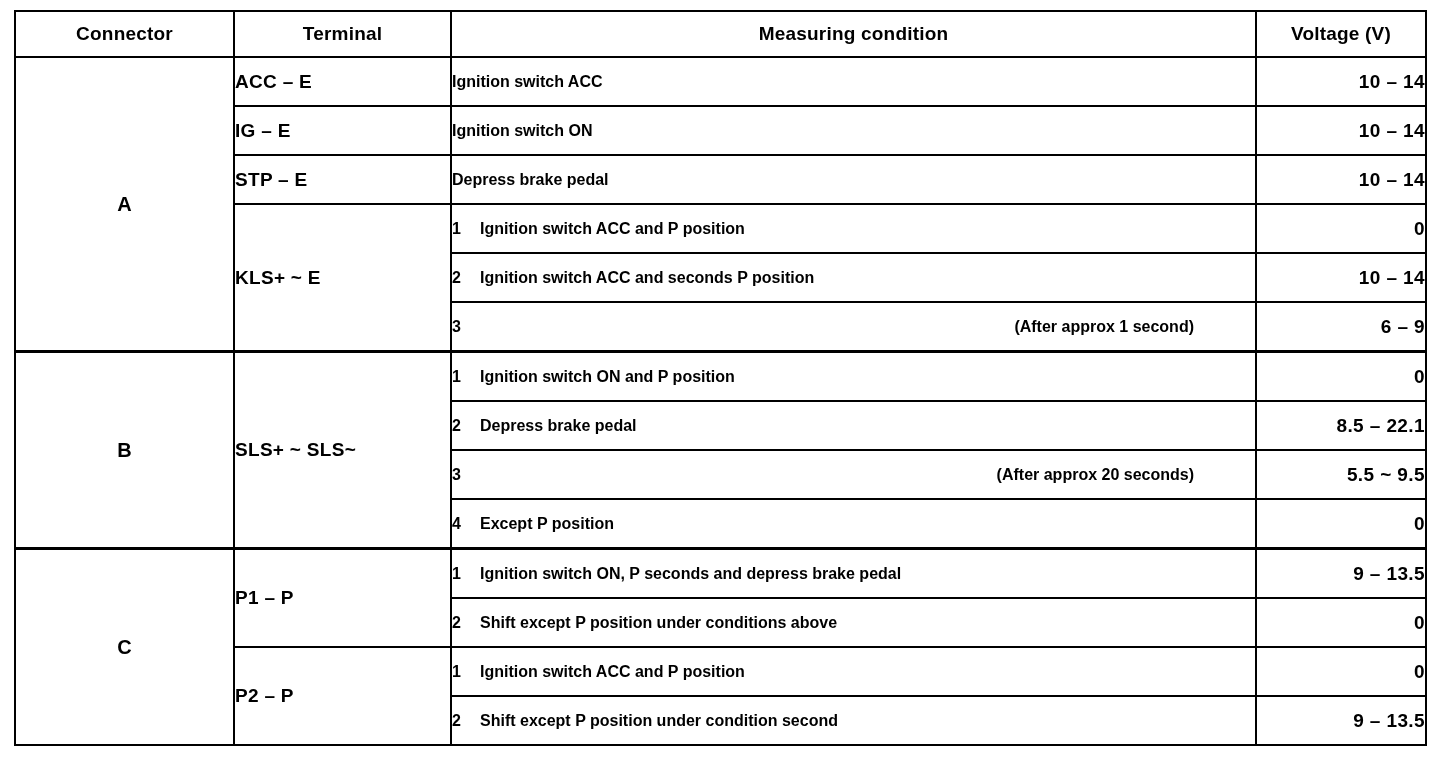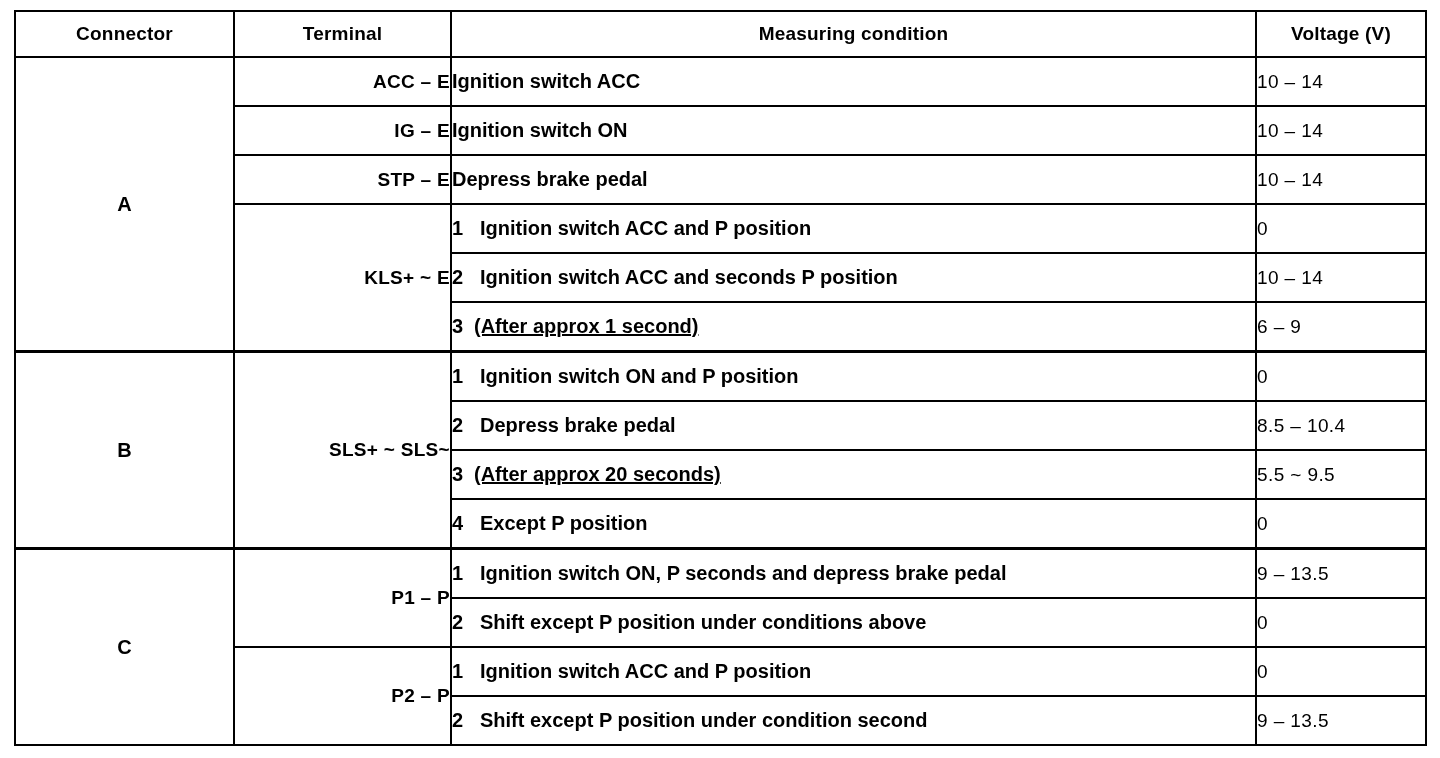--- a/index.html
+++ b/index.html
@@ -54,35 +54,35 @@
     font-size: 19px;
     font-weight: bold;
     text-align: center;
     letter-spacing: 0.2px;
     border-bottom-width: 3px;
   }
 
   
   tbody td {
     height: 47px;
-    font-size: 20px;
+    font-size: 16px;
     font-weight: bold;
   }
 
   td.connector {
     text-align: center;
     font-size: 20px;
     font-weight: bold;
     border-top-width: 3px;
     border-bottom-width: 3px;
   }
   tbody tr:first-child td.connector { border-top-width: 2px; }
 
   td.terminal {
-    text-align: right;
+    text-align: left;
     font-size: 19px;
     font-weight: bold;
     letter-spacing: 0.3px;
   }
 
   td.condition {
     text-align: left;
     padding-left: 14px;
     position: relative;
     white-space: nowrap;
@@ -92,29 +92,28 @@
     display: inline-block;
     width: 28px;
     font-weight: bold;
   }
   td.condition .ctext {
     font-weight: bold;
   }
   td.condition.centered .ctext {
     display: inline-block;
     width: 720px;
-    text-align: left;
+    text-align: right;
     margin-left: -6px;
-    text-decoration: underline;
   }
 
   td.voltage {
-    text-align: left;
+    text-align: right;
     font-size: 19px;
-    font-weight: normal;
+    font-weight: bold;
     letter-spacing: 0.4px;
     margin-left: 36px;
   }
 
   
   tr.group-end > td { border-bottom-width: 3px; }
   tr.group-start > td { border-top-width: 3px; }
 </style>
 </head>
 <body>
@@ -193,21 +192,21 @@
         <td class="condition">
           <span class="idx">1</span><span class="ctext">Ignition switch ON and P position</span>
         </td>
         <td class="voltage">0</td>
       </tr>
 
       <tr>
         <td class="condition">
           <span class="idx">2</span><span class="ctext">Depress brake pedal</span>
         </td>
-        <td class="voltage">8.5 – 10.4</td>
+        <td class="voltage">8.5 – 22.1</td>
       </tr>
 
       <tr>
         <td class="condition centered">
           <span class="idx">3</span><span class="ctext">(After approx 20 seconds)</span>
         </td>
         <td class="voltage">5.5 ~ 9.5</td>
       </tr>
 
       <tr class="group-end">

